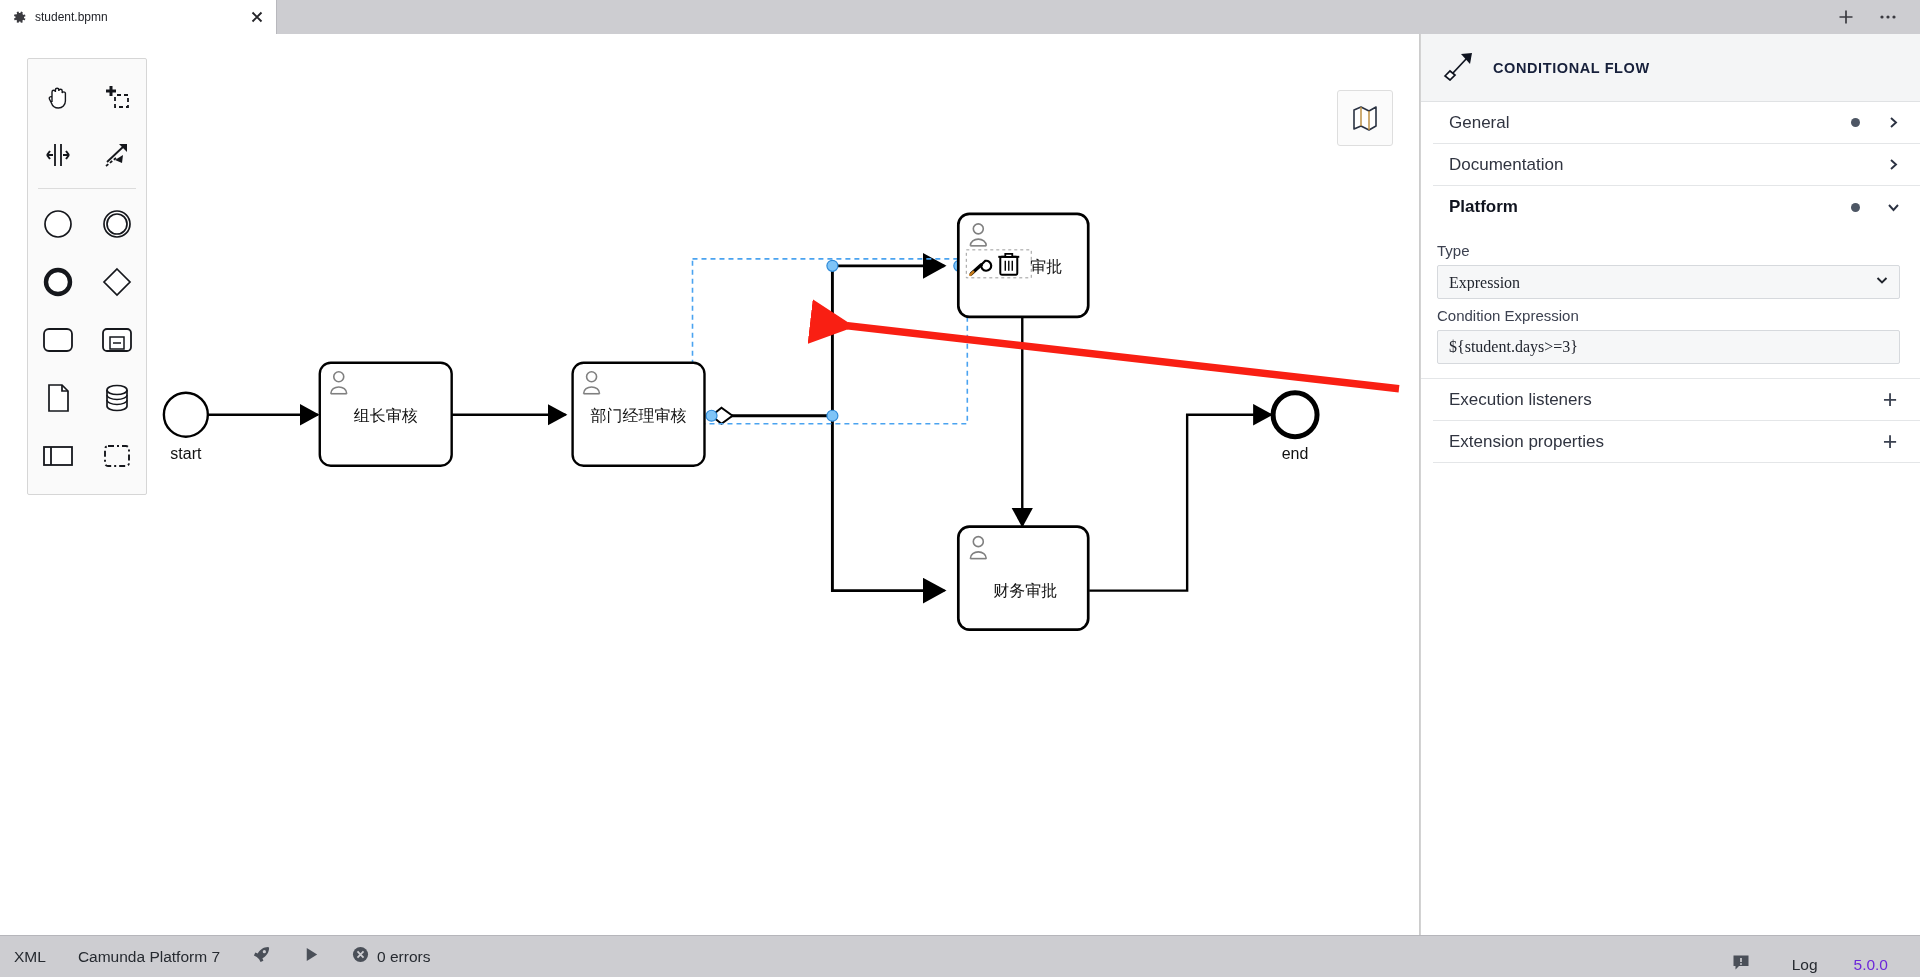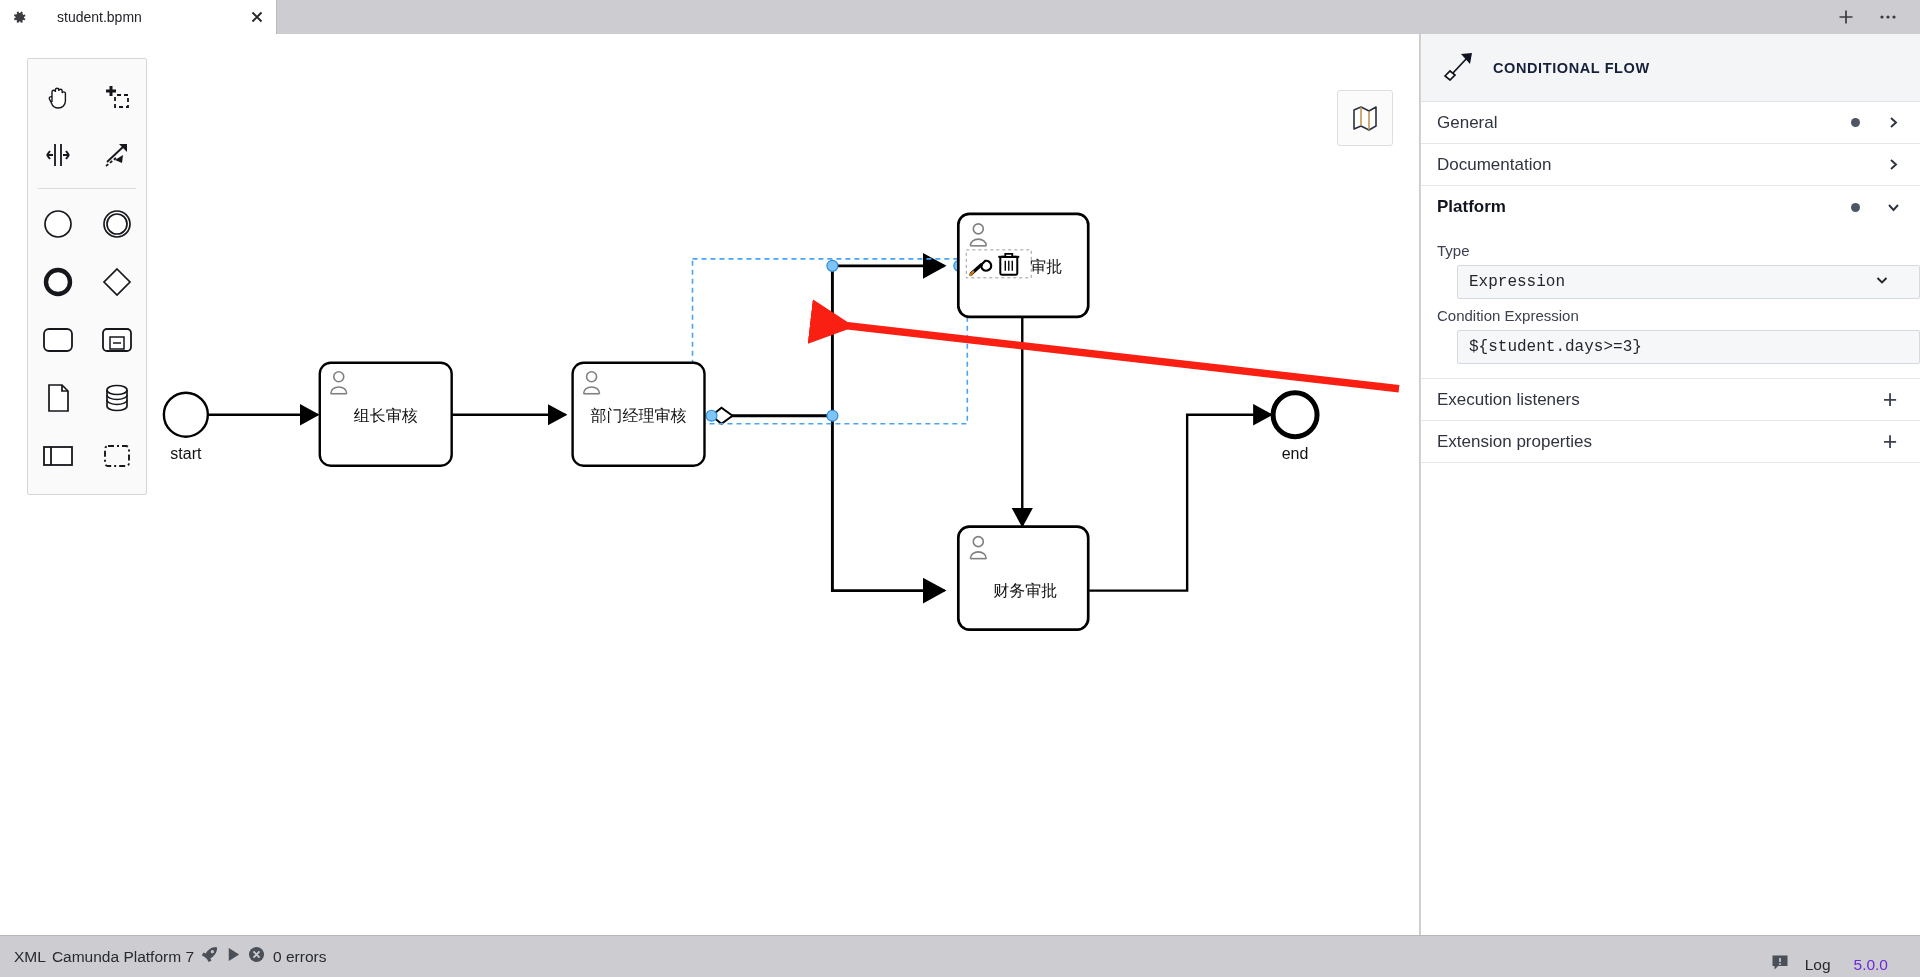--- a/index.html
+++ b/index.html
@@ -31,26 +31,25 @@
     background: #ffffff;
     display: flex;
     align-items: center;
     padding: 0 10px 0 12px;
     gap: 8px;
     border-right: 1px solid #b8b8bd;
     position: relative;
     cursor: default;
   }
   .tab .tab-label {
-    font-size: 14px;
+    font-size: 12px;
     color: #22242a;
     flex: 1;
     white-space: nowrap;
     overflow: hidden;
-    margin-left: 22px;
   }
   .gear-ico { width: 15px; height: 15px; flex: 0 0 15px; }
   .tab-close {
     width: 18px; height: 18px;
     display: flex; align-items: center; justify-content: center;
     font-size: 17px; color: #2a2a2a; line-height: 1;
     cursor: pointer;
   }
   .tabbar-spacer { flex: 1; }
   .tabbar-actions {
@@ -145,20 +144,21 @@
     color: #17203b;
     font-weight: 600;
   }
   .group-row {
     height: 42px;
     display: flex;
     align-items: center;
     padding: 0 20px 0 16px;
     border-bottom: 1px solid #e4e6e8;
     cursor: pointer;
+    margin-left: 12px;
   }
   .group-row .g-label {
     flex: 1;
     font-size: 17px;
     color: #303440;
   }
   .group-row.open .g-label { font-weight: 700; color: #10141f; }
   .dot {
     width: 9px; height: 9px; border-radius: 50%;
     background: #4d5664;
@@ -184,25 +184,24 @@
   .select-wrap { position: relative; }
   .sel, .txt {
     width: 100%;
     height: 34px;
     background: #f6f7f8;
     border: 1px solid #d6d9dd;
     border-radius: 2px;
     font-size: 16px;
     color: #22262f;
     padding: 0 30px 0 11px;
-    font-family: Liberation Mono, monospace;
+    font-family: Liberation Serif, serif;
     outline: none;
     -webkit-appearance: none;
     appearance: none;
-    margin-left: 20px;
   }
   .txt { padding-right: 1px; }
   .sel-arrow {
     position: absolute;
     right: 11px; top: 50%;
     transform: translateY(-50%);
     pointer-events: none;
     color: #20242c;
   }
   .props-divider { border-bottom: 1px solid #e4e6e8; }
@@ -214,21 +213,21 @@
     background: #cdcdd1;
     display: flex;
     align-items: center;
     border-top: 1px solid #b6b6bb;
   }
   .sb-left {
     display: flex; align-items: center; height: 100%;
   }
   .sb-item {
     display: flex; align-items: center; gap: 8px;
-    padding: 0 3px;
+    padding: 0 16px;
     height: 100%;
     font-size: 15.5px;
     color: #262a30;
     cursor: pointer;
   }
   .sb-item.first { padding-left: 14px; }
   .sb-right {
     margin-left: auto;
     display: flex; align-items: center; height: 100%;
     padding-right: 22px;

